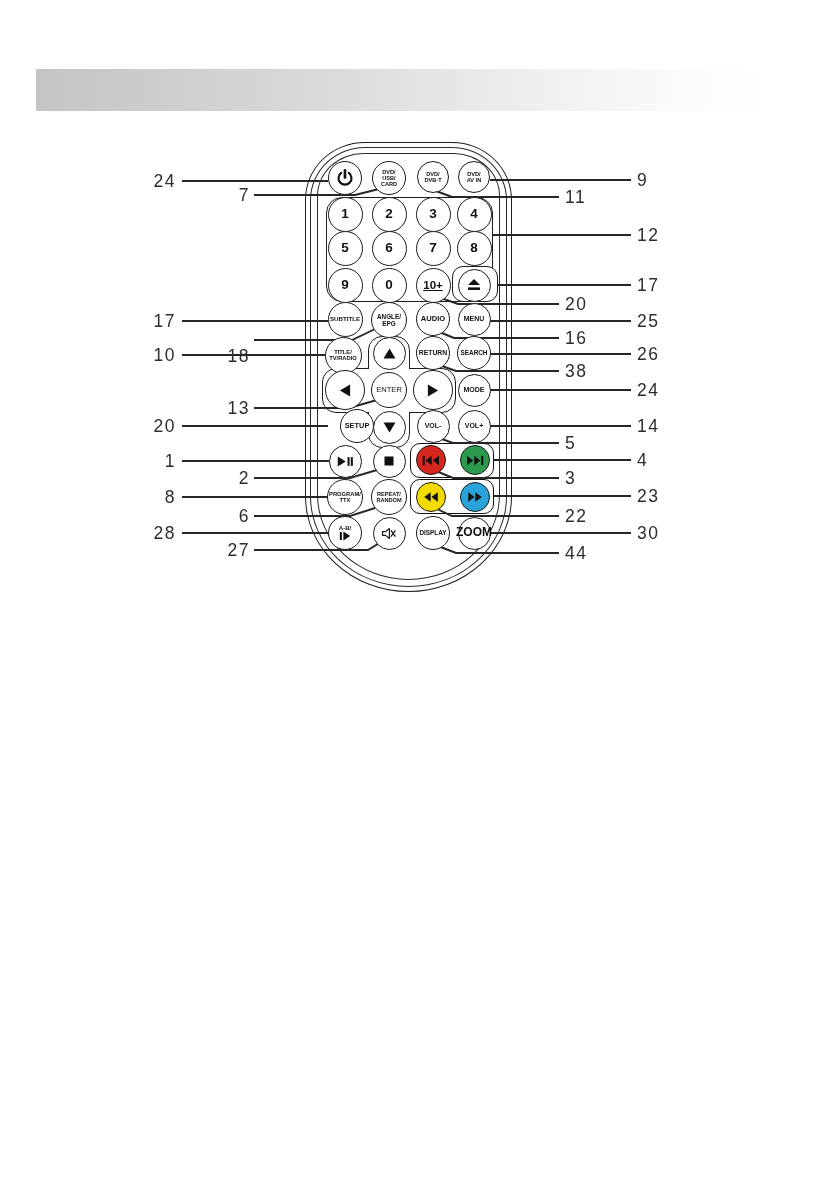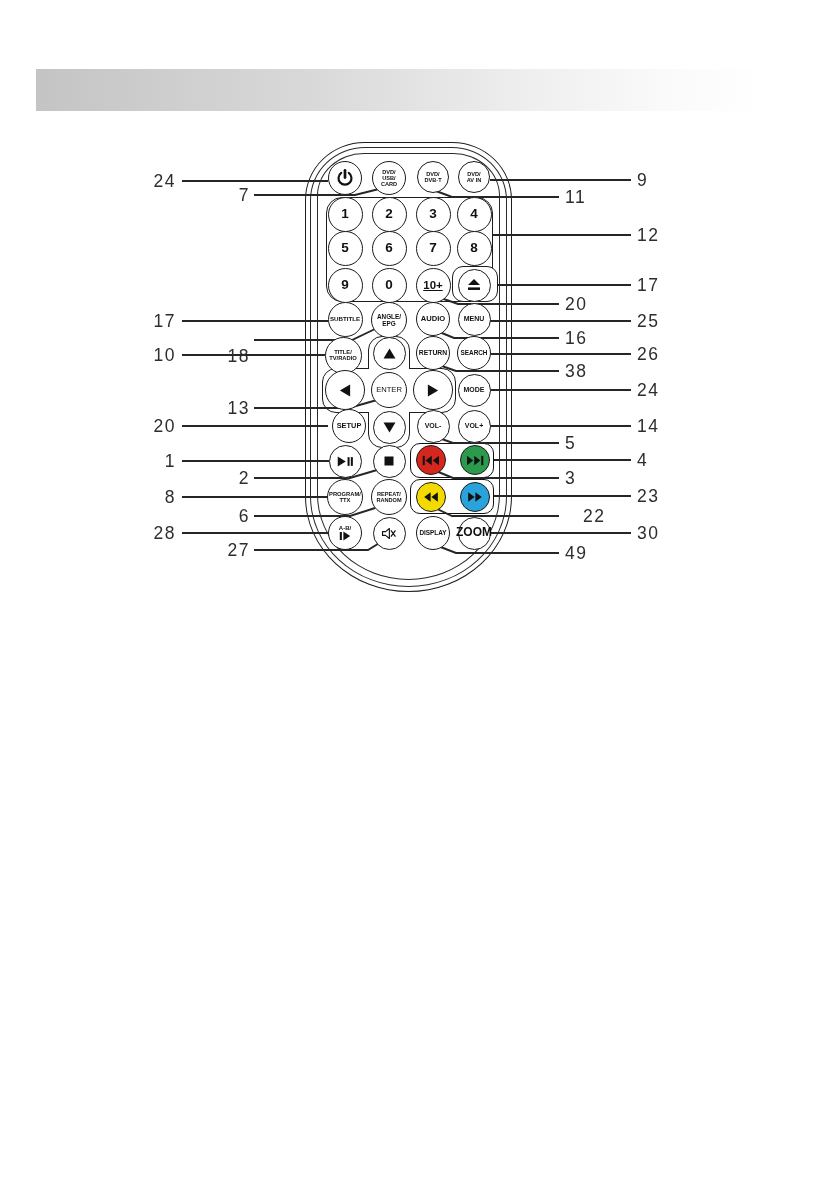--- a/index.html
+++ b/index.html
@@ -242,21 +242,21 @@
           <svg width="12" height="13" viewBox="0 0 12 14">
             <path d="M0.5 0.5 V13.5 L11.5 7 Z" fill="#111"></path>
           </svg>
         </span>
       </div>
       <div class="btn" style="left: 457.5px; top: 373.5px; width: 33px; height: 33px; font-size: 7px;">
         <div>
           <div class="lbl">MODE</div>
         </div>
       </div>
-      <div class="btn" style="left: 332px; top: 409px; width: 34px; height: 34px; font-size: 7.4px;">
+      <div class="btn" style="left: 340px; top: 409px; width: 34px; height: 34px; font-size: 7.4px;">
         <div>
           <div class="lbl">SETUP</div>
         </div>
       </div>
       <div class="btn" style="left: 372.5px; top: 410.5px; width: 33px; height: 33px;">
         <span class="icn">
           <svg width="13" height="11" viewBox="0 0 14 12">
             <path d="M7 11.5 L0.5 0.5 H13.5 Z" fill="#111"></path>
           </svg>
         </span>
@@ -385,17 +385,17 @@
       <div class="callout-num" style="left: 637px; top: 310px;">25</div>
       <div class="callout-num" style="left: 565px; top: 327px;">16</div>
       <div class="callout-num" style="left: 637px; top: 343px;">26</div>
       <div class="callout-num" style="left: 565px; top: 360px;">38</div>
       <div class="callout-num" style="left: 637px; top: 379px;">24</div>
       <div class="callout-num" style="left: 637px; top: 415px;">14</div>
       <div class="callout-num" style="left: 565px; top: 432px;">5</div>
       <div class="callout-num" style="left: 637px; top: 449px;">4</div>
       <div class="callout-num" style="left: 565px; top: 467px;">3</div>
       <div class="callout-num" style="left: 637px; top: 485px;">23</div>
-      <div class="callout-num" style="left: 583px; top: 505px;">22</div>
+      <div class="callout-num" style="left: 565px; top: 505px;">22</div>
       <div class="callout-num" style="left: 637px; top: 522px;">30</div>
-      <div class="callout-num" style="left: 565px; top: 542px;">49</div>
+      <div class="callout-num" style="left: 565px; top: 542px;">44</div>
     </div>
 </div>
 
 </body></html>

